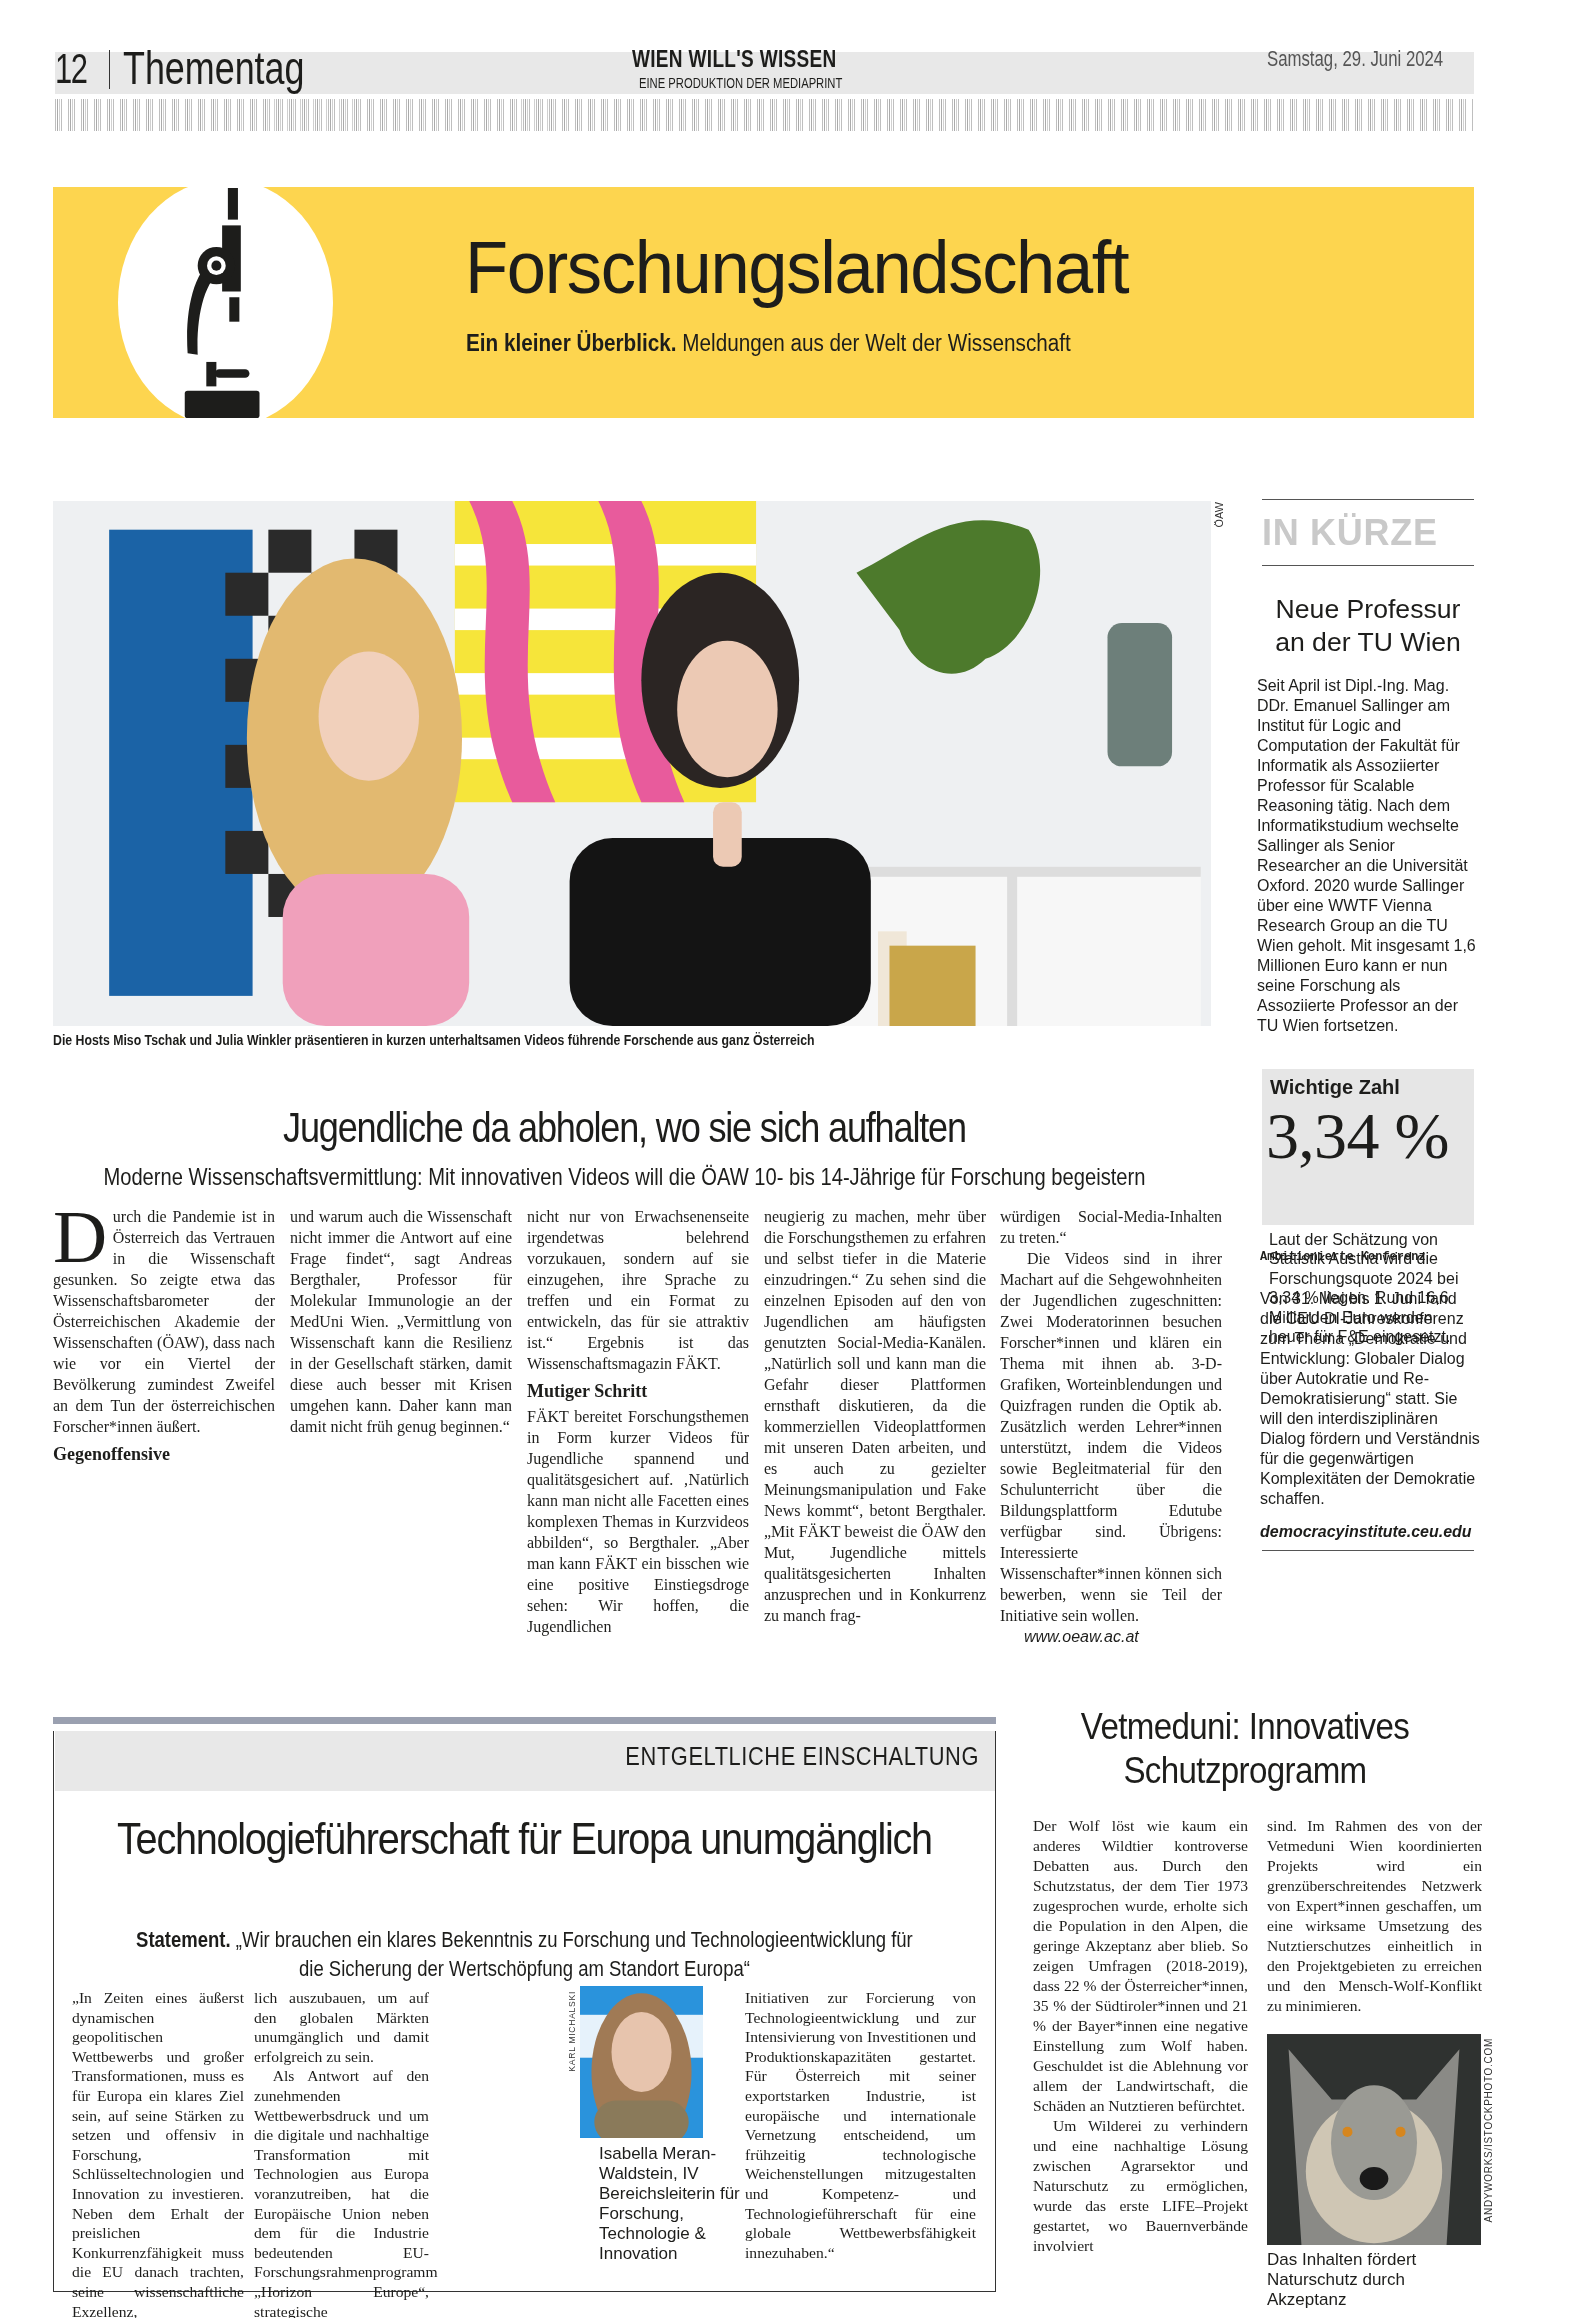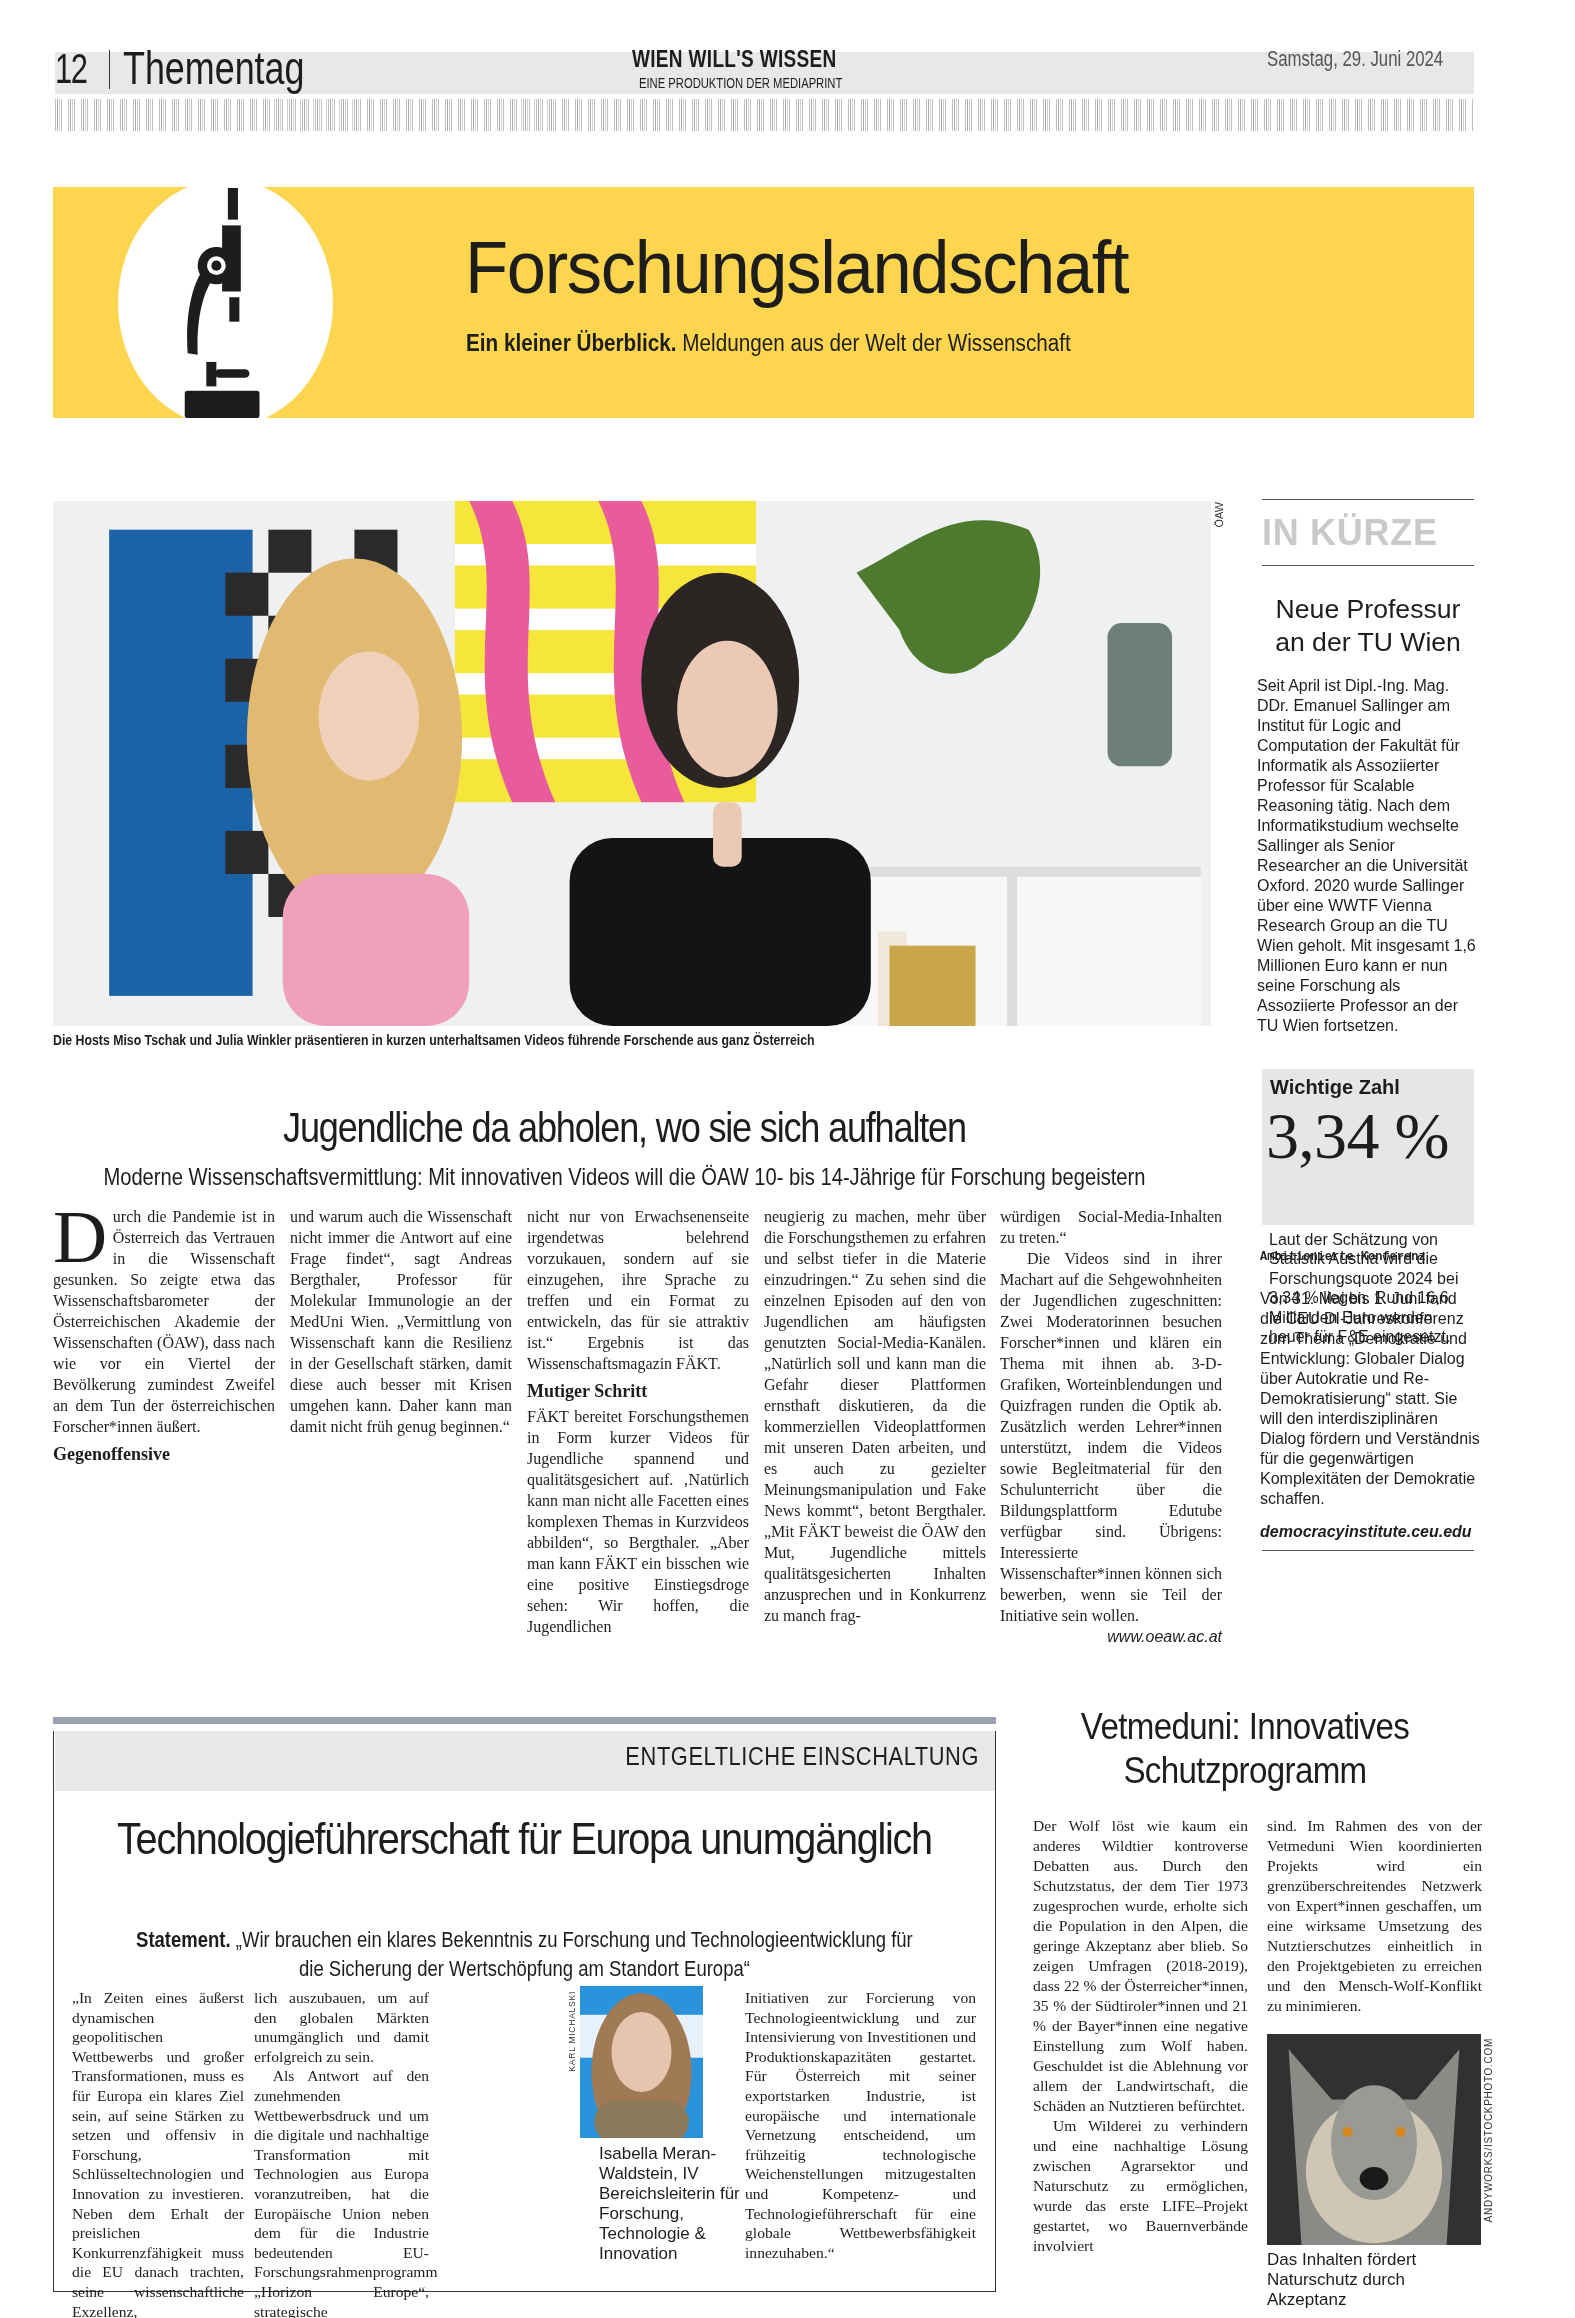--- a/index.html
+++ b/index.html
@@ -33,21 +33,21 @@
   #hero-caption { left: 53px; top: 1031px; font-size: 15px; font-weight: bold; font-family: "Liberation Sans", sans-serif; white-space: nowrap; transform: scaleX(.82); transform-origin: left top; }
 
   
   #article-headline { left: 0; width: 1249px; top: 1104px; text-align: center; font-size: 42px; font-family: "Liberation Sans", sans-serif; letter-spacing: -1.4px; transform: scaleX(.86); transform-origin: 624px top; white-space: nowrap; }
   #article-deck { left: 0; width: 1249px; top: 1163px; text-align: center; font-size: 24px; font-family: "Liberation Sans", sans-serif; white-space: nowrap; transform: scaleX(.84); transform-origin: 624px top; }
   .col { position: absolute; top: 1206px; width: 222px; font-size: 16px; line-height: 21px; text-align: justify; hyphens: manual; font-family: "Liberation Serif", serif; }
   .col p { margin: 0; }
   .col p.indent { text-indent: 27px; }
   .col h4 { font-size: 18px; font-weight: bold; line-height: 21.5px; margin: 7.2px 0 2.9px; font-family: "Liberation Serif", serif; }
   .dropcap { float: left; font-size: 75px; line-height: 56px; margin: 2.9px 5.7px 0 0; font-family: "Liberation Serif", serif; }
-  .col .url { font-style: italic; font-family: "Liberation Sans", sans-serif; font-size: 16px; text-align: right; }
+  .col .url { font-style: italic; font-family: "Liberation Sans", sans-serif; font-size: 16px; text-align: left; margin-left: 24px; }
 
   
   #sidebar-rule-top { left: 1262px; top: 499px; width: 212px; height: 1.4px; background: #555; }
   #sidebar-kicker { left: 1262px; top: 512px; font-size: 36px; font-weight: bold; color: #c9c9c9; font-family: "Liberation Sans", sans-serif; letter-spacing: 0.7px; }
   #sidebar-rule-mid { left: 1262px; top: 565px; width: 212px; height: 1.4px; background: #555; }
   #sidebar-title { left: 1262px; width: 212px; top: 593px; text-align: center; font-size: 26.6px; line-height: 33px; font-family: "Liberation Sans", sans-serif; }
   #sidebar-body { left: 1257px; width: 222px; top: 676px; font-size: 16px; line-height: 20px; font-family: "Liberation Sans", sans-serif; }
   #number-box { left: 1262px; top: 1069px; width: 212px; height: 156px; background: #e6e6e6; }
   #number-label { left: 1270px; top: 1076px; font-size: 20px; font-weight: bold; font-family: "Liberation Sans", sans-serif; }
   #number-value { left: 1266px; top: 1098px; font-size: 66px; line-height: 75px; font-family: "Liberation Serif", serif; letter-spacing: -0.7px; }

